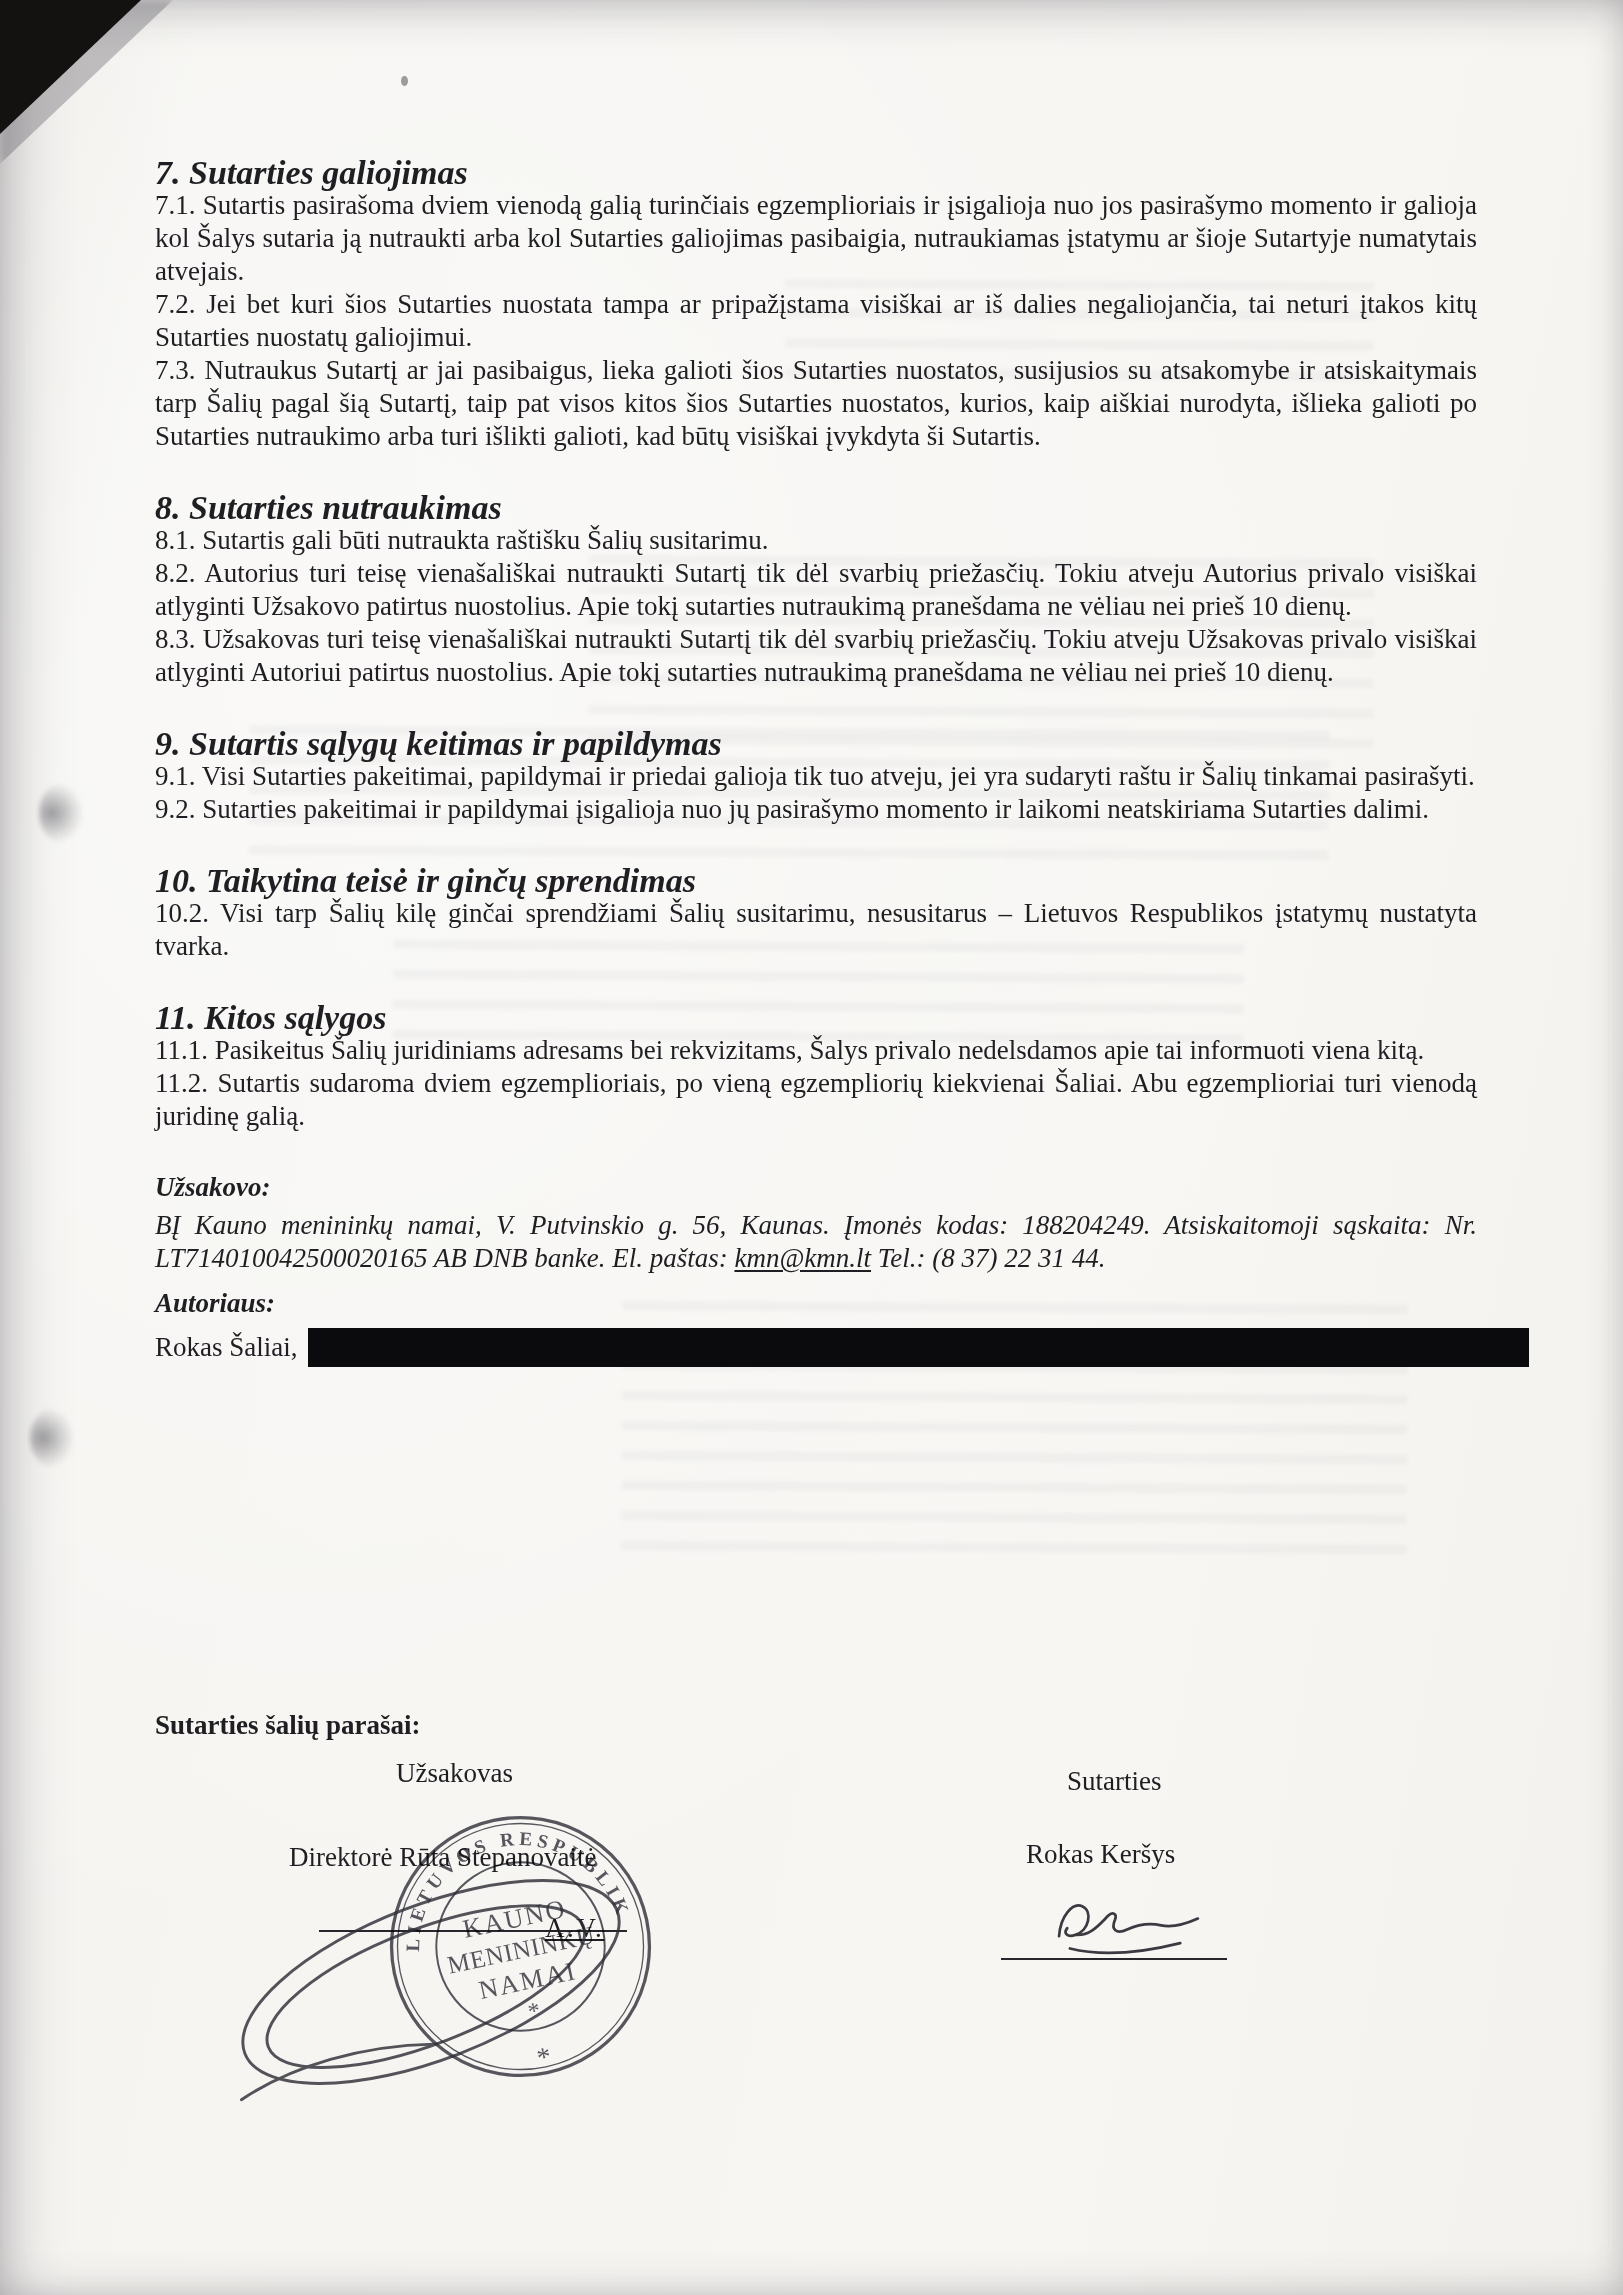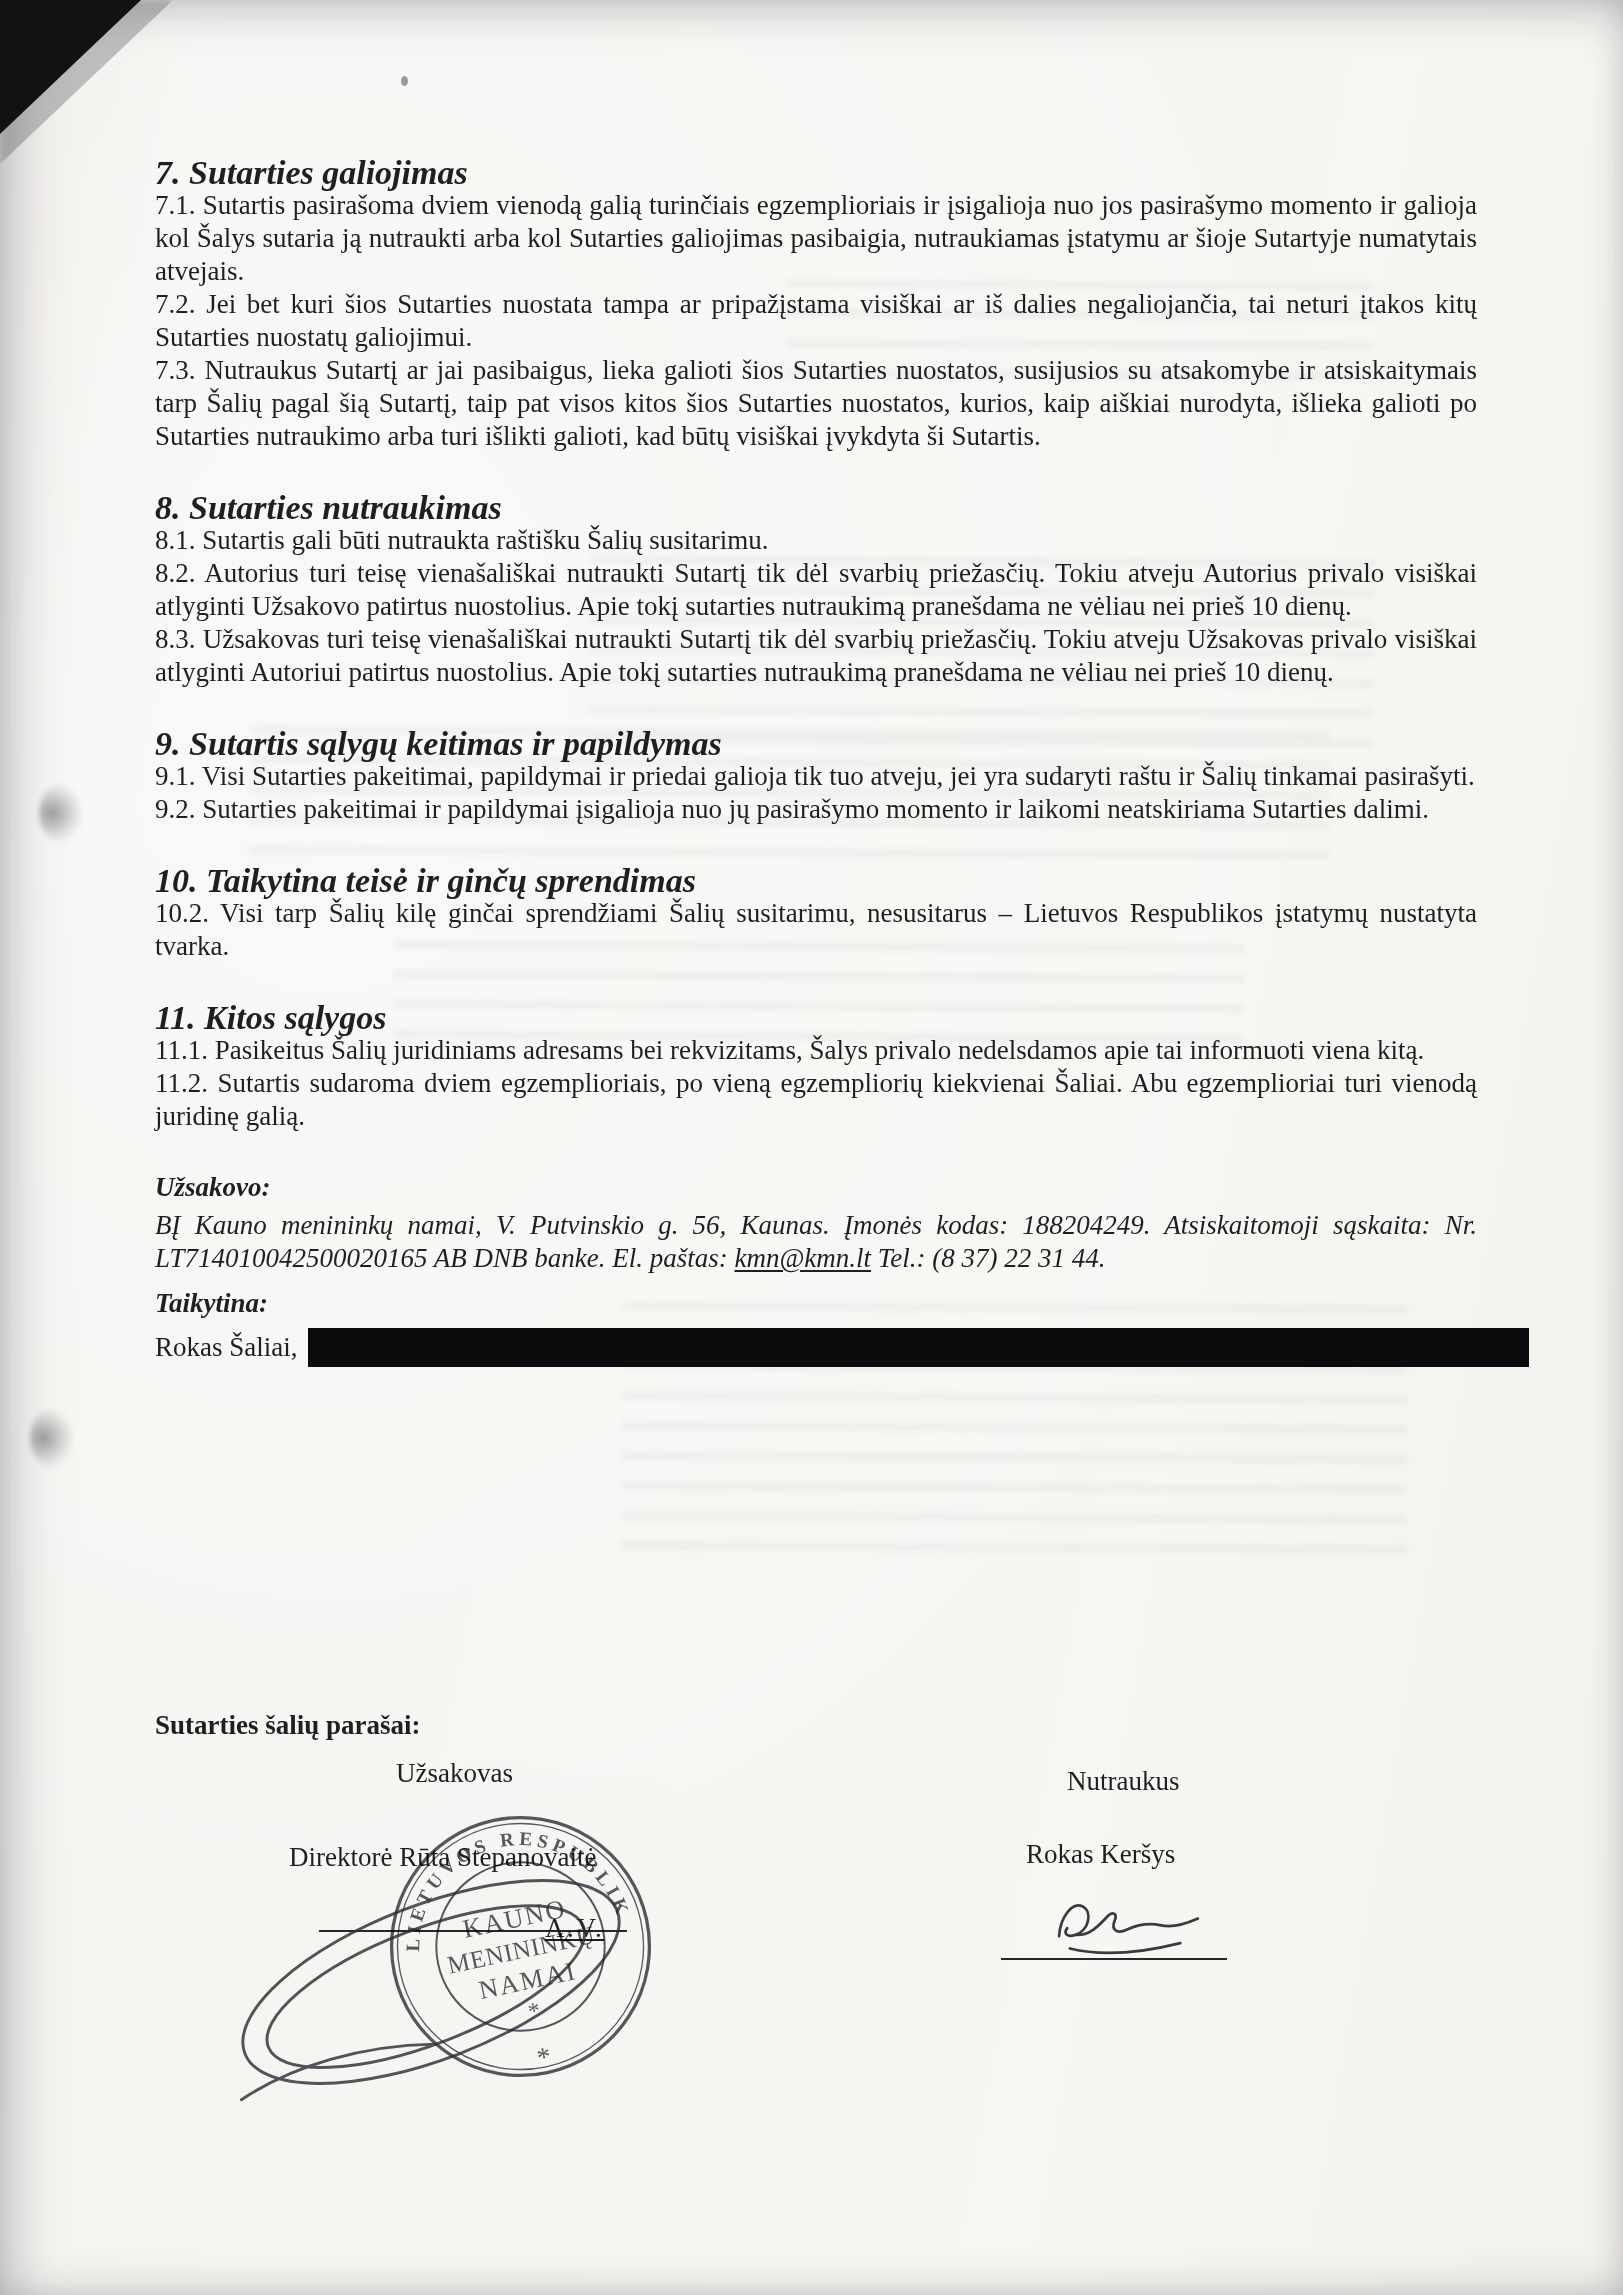--- a/index.html
+++ b/index.html
@@ -142,33 +142,33 @@
 
     <section class="sec">
       <h3>11. Kitos sąlygos</h3>
       <p>11.1. Pasikeitus Šalių juridiniams adresams bei rekvizitams, Šalys privalo nedelsdamos apie tai informuoti viena kitą.</p>
       <p>11.2. Sutartis sudaroma dviem egzemplioriais, po vieną egzempliorių kiekvienai Šaliai. Abu egzemplioriai turi vienodą juridinę galią.</p>
     </section>
 
     <section class="sec">
       <p class="sublabel">Užsakovo:</p>
       <p class="cpar"><span>BĮ Kauno menininkų namai, V. Putvinskio g. 56, Kaunas. Įmonės kodas: 188204249. Atsiskaitomoji sąskaita: Nr. LT714010042500020165 AB DNB banke. El. paštas: </span><span class="email">kmn@kmn.lt</span><span> Tel.: (8 37) 22 31 44.</span></p>
-      <p class="sublabel">Taikytina:</p>
+      <p class="sublabel">Autoriaus:</p>
       <div class="redrow">
         <span>Rokas Šaliai,</span>
         <span class="redbar"></span>
       </div>
     </section>
 
   </div>
 
   <div class="signatures">
     <div class="abs sig-title">Sutarties šalių parašai:</div>
     <div class="abs role-client">Užsakovas</div>
-    <div class="abs role-author">Nutraukus</div>
+    <div class="abs role-author">Sutarties</div>
     <div class="abs name-client">Direktorė Rūta Stepanovaitė</div>
     <div class="abs name-author">Rokas Keršys</div>
 
     <div class="sig-line line-client"></div>
     <div class="abs av-label">A.V.</div>
 
     <svg class="stamp" viewBox="0 0 412 412" style="font-size:41px">
       <defs>
         <path id="ringTop" d="M 52,206 A 154,154 0 0 1 360,206"></path>
       </defs>

